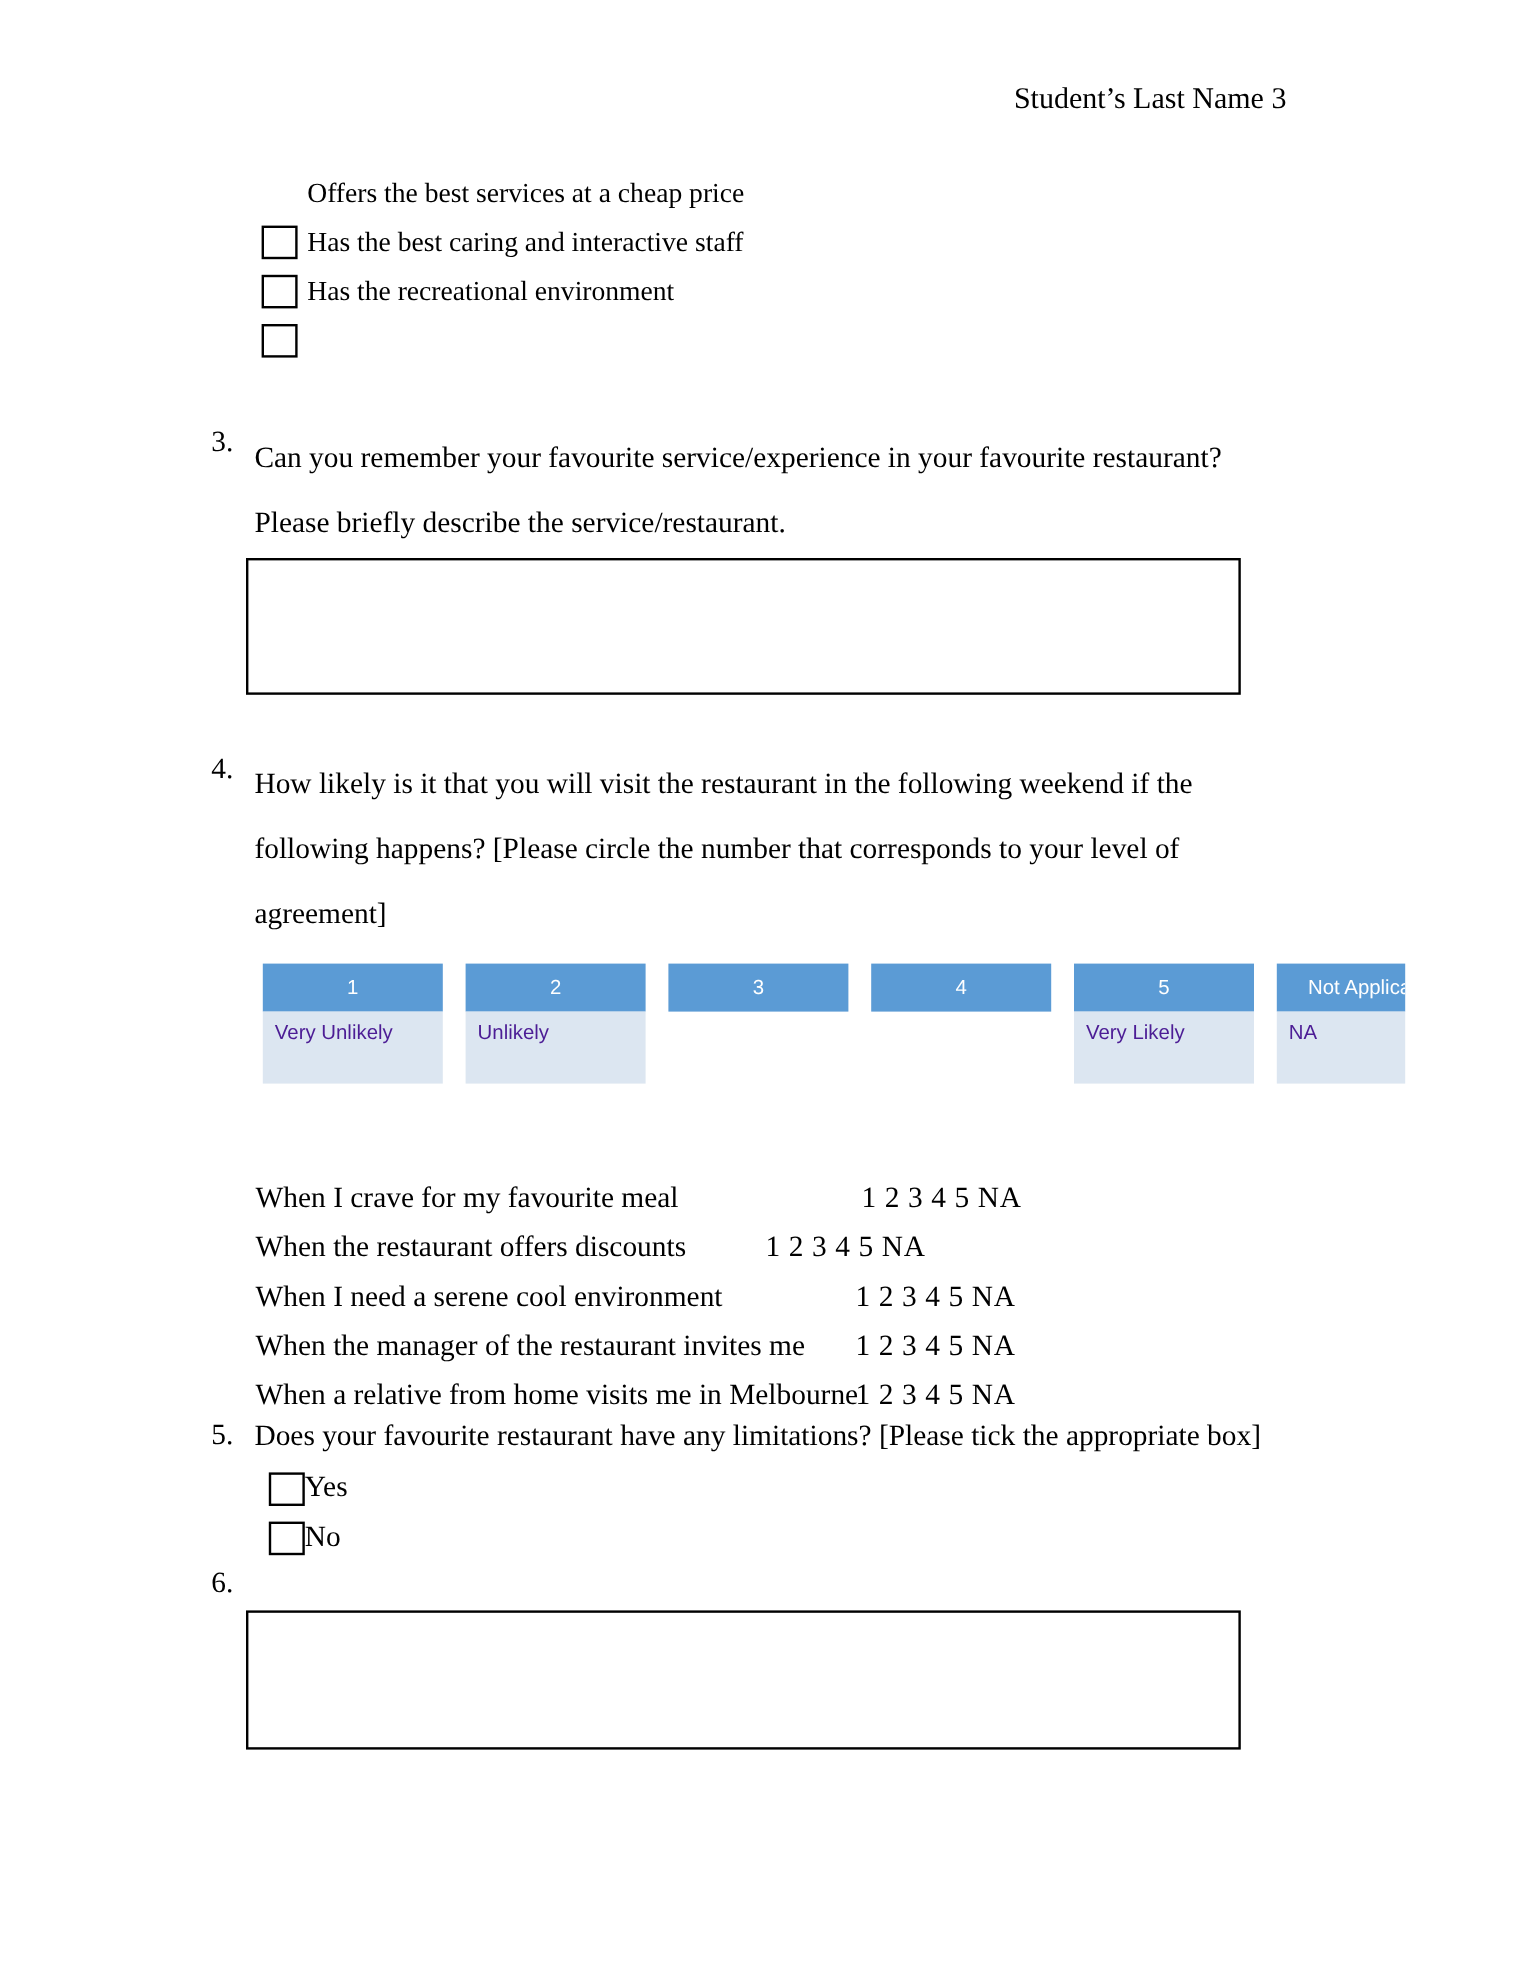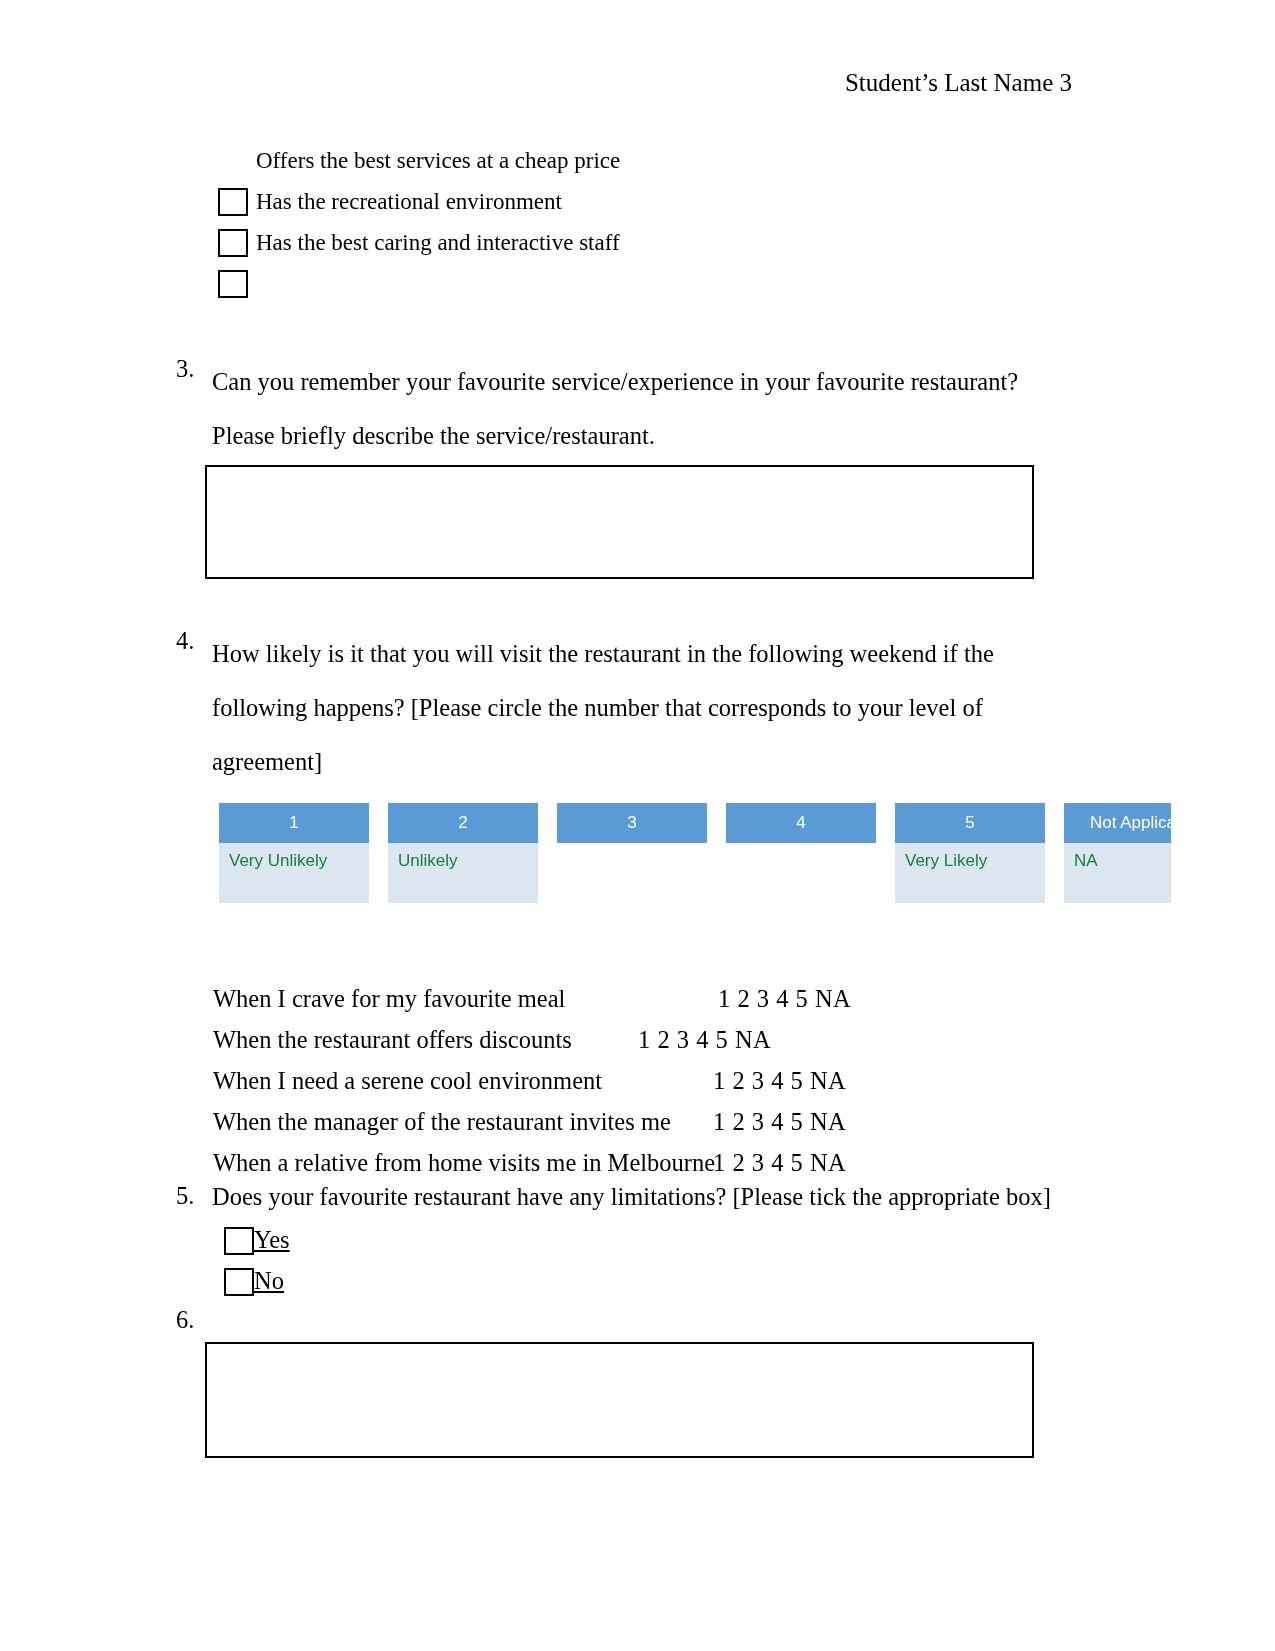--- a/index.html
+++ b/index.html
@@ -118,21 +118,21 @@
     font-family: "Liberation Sans", "DejaVu Sans", sans-serif;
     font-size: 17px;
   }
   .legend-body {
     background: #dce6f1;
     height: 60px;
     padding: 8px 10px 0 10px;
     box-sizing: border-box;
     font-family: "Liberation Sans", "DejaVu Sans", sans-serif;
     font-size: 17px;
-    color: #15803d;
+    color: #4c1d95;
   }
   .legend-col.na { width: 176px; }
   .legend-col.na .legend-head { text-align: left; padding-left: 26px; }
 
   
   .likert-rows {
     position: absolute;
     top: 978px;
     left: 213px;
     width: 880px;
@@ -150,21 +150,21 @@
     top: 0;
     font-size: 24.5px;
     letter-spacing: 0.5px;
   }
 
   
   .yesno {
     position: absolute;
     left: 224px;
   }
-  #yesno-block { top: 1220px; text-decoration: underline; }
+  #yesno-block { top: 1220px; }
   .yesno-row {
     display: flex;
     align-items: center;
     height: 41px;
   }
   .yesno-row .cbox { margin-right: 0; }
   .yesno-label {
     font-size: 24.5px;
     line-height: 1;
   }
@@ -176,25 +176,25 @@
 
   <div class="header">Student’s Last Name 3</div>
 
   <div class="top-options">
     <div class="opt-row">
       <div class="cbox-spacer"></div>
       <div class="opt-label">Offers the best services at a cheap price</div>
     </div>
     <div class="opt-row">
       <div class="cbox"></div>
+      <div class="opt-label">Has the best caring and interactive staff</div>
+    </div>
+    <div class="opt-row">
+      <div class="cbox"></div>
       <div class="opt-label">Has the recreational environment</div>
-    </div>
-    <div class="opt-row">
-      <div class="cbox"></div>
-      <div class="opt-label">Has the best caring and interactive staff</div>
     </div>
     <div class="opt-row">
       <div class="cbox"></div>
     </div>
   </div>
 
   <div class="q" id="q3">
     <div class="q-num">3.</div>
     <div class="q-text">Can you remember your favourite service/experience in your favourite restaurant? Please briefly describe the service/restaurant.</div>
   </div>

